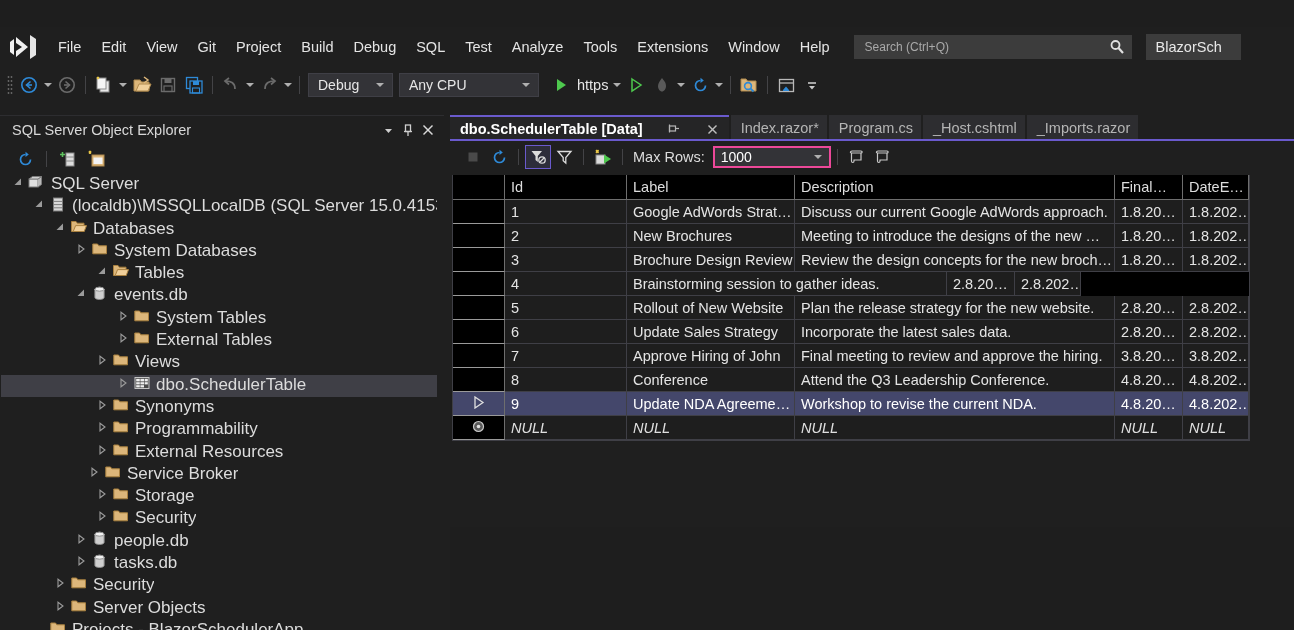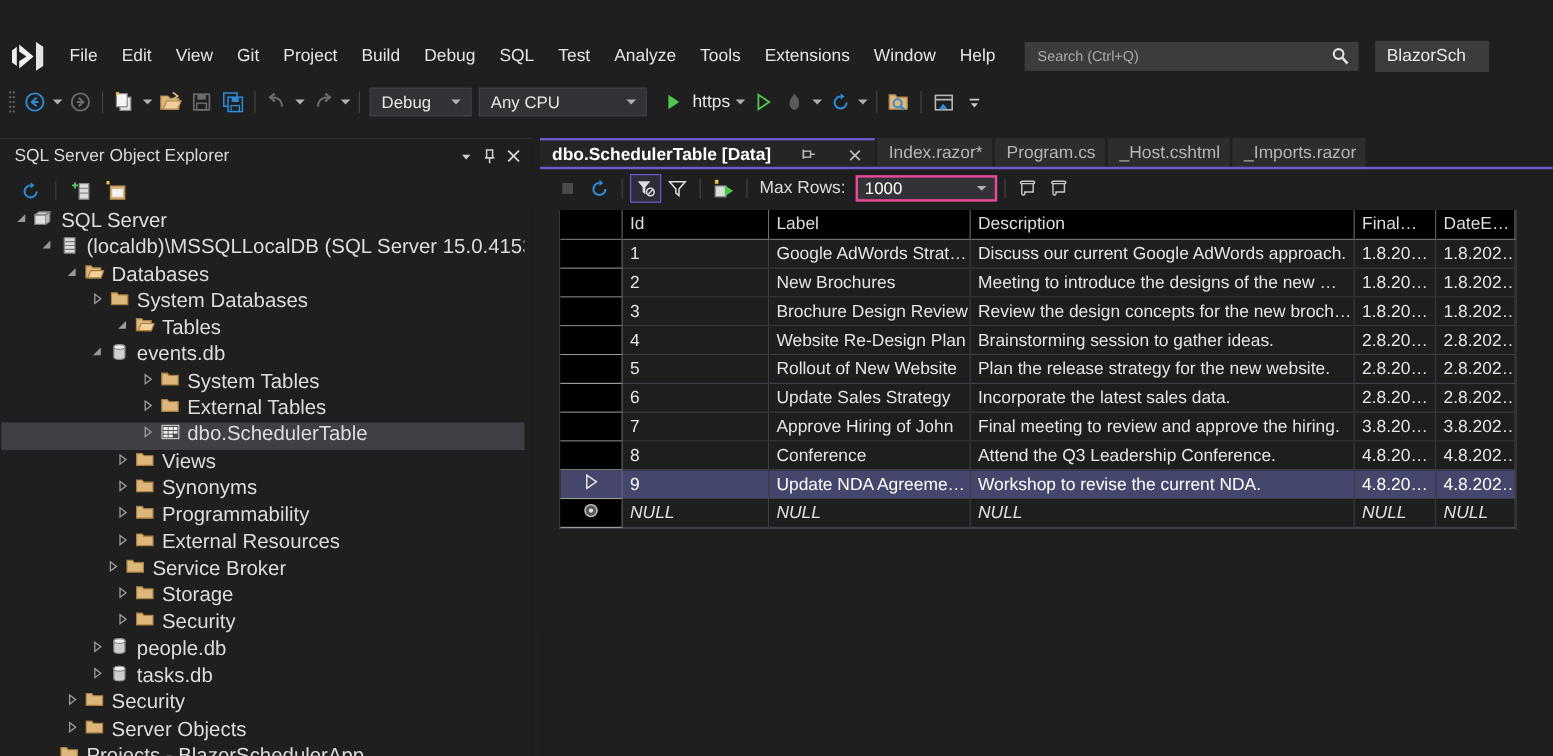--- a/index.html
+++ b/index.html
@@ -120,21 +120,21 @@
   .gtb-sep { width: 1px; height: 16px; background: #434346; margin: 0 6px; }
   .maxrows-label { font-size: 14.5px; color: #dcdcdc; margin: 0 8px 0 4px; }
   .maxrows-combo {
     width: 118px; height: 22px; background: #333337; border: 2px solid #ec4899;
     display:flex; align-items:center; padding: 0 3px 0 6px; font-size: 14px; color: #fff;
   }
   .maxrows-combo .mv { flex: 1; }
 
   
   .grid {
-    position: absolute; left: 16px; top: 60px; width: 798px; border: 1px solid #3f3f46;
+    position: absolute; left: 2px; top: 60px; width: 798px; border: 1px solid #3f3f46;
     border-top: none; background: #000000;
   }
   .grow { display: flex; height: 24px; align-items: stretch; }
   .grow.header { height: 25px; background: #000; }
   .gcell {
     border-right: 1px solid #3f3f46; border-bottom: 1px solid #3f3f46;
     display: flex; align-items: center; padding: 0 5px 0 6px; font-size: 14.5px;
     color: #e4e4e4; overflow: hidden; white-space: nowrap; background: #1e1e1e;
   }
   .grow.header .gcell {
@@ -515,20 +515,33 @@
               <path d="M3,1.2 L8,5 L3,8.8 Z" fill="none" stroke="#9b9b9b" stroke-width="1.1"></path>
             </svg>
           </span>
           <span class="ticon">
             <svg width="16" height="14" viewBox="0 0 16 14">
               <path d="M0.8,2 L5.5,2 L6.8,3.8 L14.5,3.8 L14.5,11.8 L0.8,11.8 Z" fill="#dcb67a" stroke="#a9803f"></path>
             </svg>
           </span>
           <span class="tlabel">External Tables</span>
         </div>
+        <div class="tnode" style="padding-left: 92px;">
+          <span class="expander">
+            <svg width="10" height="10" viewBox="0 0 10 10">
+              <path d="M3,1.2 L8,5 L3,8.8 Z" fill="none" stroke="#9b9b9b" stroke-width="1.1"></path>
+            </svg>
+          </span>
+          <span class="ticon">
+            <svg width="16" height="14" viewBox="0 0 16 14">
+              <path d="M0.8,2 L5.5,2 L6.8,3.8 L14.5,3.8 L14.5,11.8 L0.8,11.8 Z" fill="#dcb67a" stroke="#a9803f"></path>
+            </svg>
+          </span>
+          <span class="tlabel">Views</span>
+        </div>
         <div class="tnode sel" style="padding-left: 113px;">
           <span class="expander">
             <svg width="10" height="10" viewBox="0 0 10 10">
               <path d="M3,1.2 L8,5 L3,8.8 Z" fill="none" stroke="#9b9b9b" stroke-width="1.1"></path>
             </svg>
           </span>
           <span class="ticon">
             <svg width="16" height="14" viewBox="0 0 16 14">
               <rect x="1" y="1.5" width="14" height="11" fill="#4a4a4a" stroke="#c5c5c5"></rect>
               <rect x="2.2" y="2.8" width="3.6" height="2.6" fill="#f0f0f0"></rect>
@@ -547,33 +560,20 @@
           <span class="expander">
             <svg width="10" height="10" viewBox="0 0 10 10">
               <path d="M3,1.2 L8,5 L3,8.8 Z" fill="none" stroke="#9b9b9b" stroke-width="1.1"></path>
             </svg>
           </span>
           <span class="ticon">
             <svg width="16" height="14" viewBox="0 0 16 14">
               <path d="M0.8,2 L5.5,2 L6.8,3.8 L14.5,3.8 L14.5,11.8 L0.8,11.8 Z" fill="#dcb67a" stroke="#a9803f"></path>
             </svg>
           </span>
-          <span class="tlabel">Views</span>
-        </div>
-        <div class="tnode" style="padding-left: 92px;">
-          <span class="expander">
-            <svg width="10" height="10" viewBox="0 0 10 10">
-              <path d="M3,1.2 L8,5 L3,8.8 Z" fill="none" stroke="#9b9b9b" stroke-width="1.1"></path>
-            </svg>
-          </span>
-          <span class="ticon">
-            <svg width="16" height="14" viewBox="0 0 16 14">
-              <path d="M0.8,2 L5.5,2 L6.8,3.8 L14.5,3.8 L14.5,11.8 L0.8,11.8 Z" fill="#dcb67a" stroke="#a9803f"></path>
-            </svg>
-          </span>
           <span class="tlabel">Synonyms</span>
         </div>
         <div class="tnode" style="padding-left: 92px;">
           <span class="expander">
             <svg width="10" height="10" viewBox="0 0 10 10">
               <path d="M3,1.2 L8,5 L3,8.8 Z" fill="none" stroke="#9b9b9b" stroke-width="1.1"></path>
             </svg>
           </span>
           <span class="ticon">
             <svg width="16" height="14" viewBox="0 0 16 14">
@@ -823,21 +823,20 @@
           <div class="gcell rowhdr c-row"></div>
           <div class="gcell c-id">3</div>
           <div class="gcell c-label">Brochure Design Review</div>
           <div class="gcell c-desc">Review the design concepts for the new broch…</div>
           <div class="gcell c-ds">1.8.20…</div>
           <div class="gcell c-de">1.8.202…</div>
         </div>
         <div class="grow">
           <div class="gcell rowhdr c-row"></div>
           <div class="gcell c-id">4</div>
-          <div class="gcell c-label">Website Re-Design Plan</div>
           <div class="gcell c-desc">Brainstorming session to gather ideas.</div>
           <div class="gcell c-ds">2.8.20…</div>
           <div class="gcell c-de">2.8.202…</div>
         </div>
         <div class="grow">
           <div class="gcell rowhdr c-row"></div>
           <div class="gcell c-id">5</div>
           <div class="gcell c-label">Rollout of New Website</div>
           <div class="gcell c-desc">Plan the release strategy for the new website.</div>
           <div class="gcell c-ds">2.8.20…</div>

